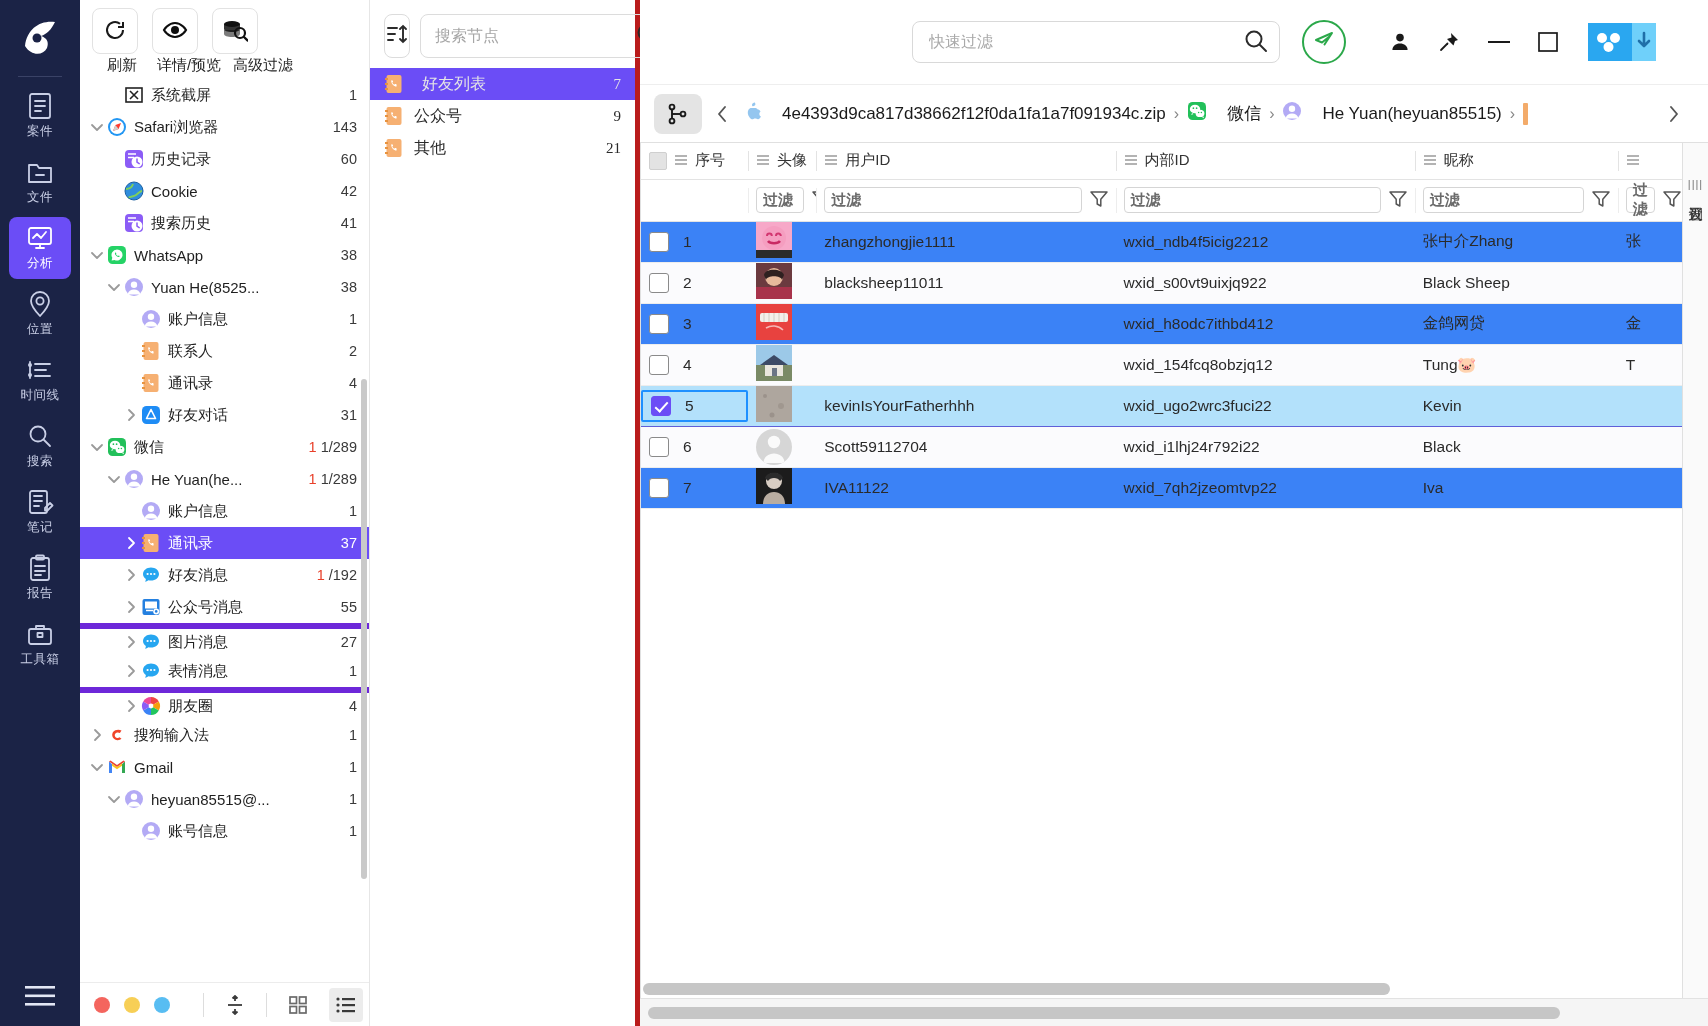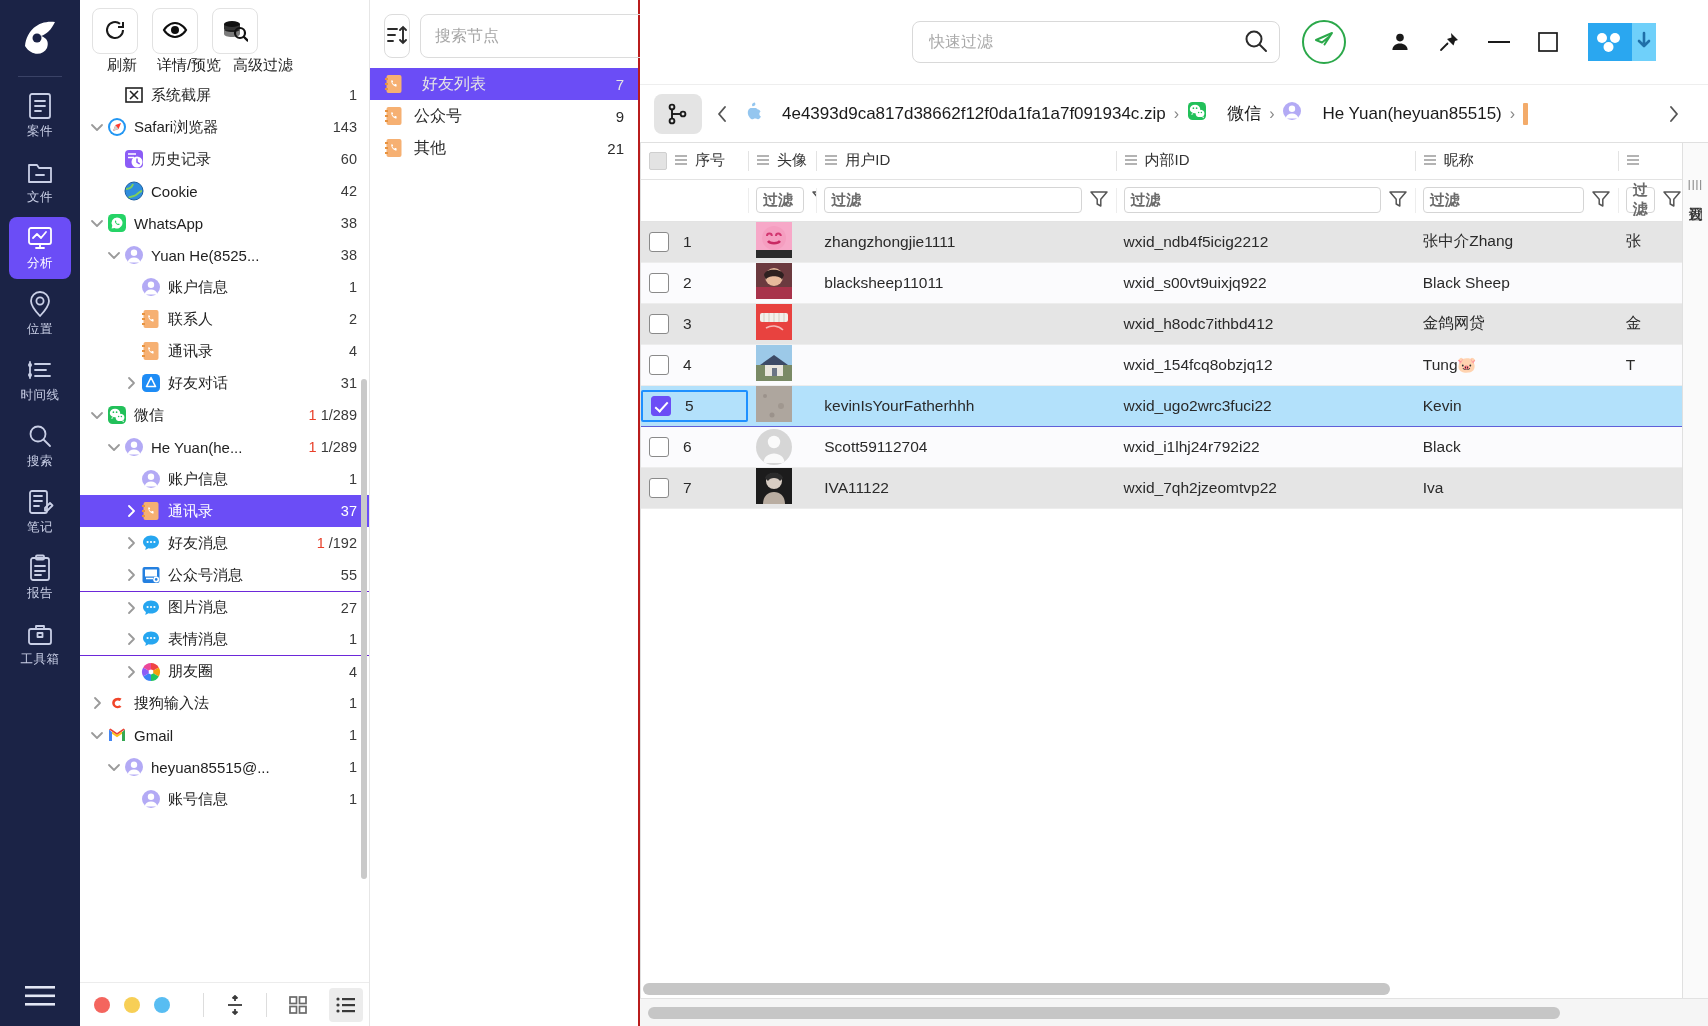--- a/index.html
+++ b/index.html
@@ -47,53 +47,53 @@
   .tt-labels span:nth-child(2){ width:74px; }
   .tt-labels span:nth-child(3){ width:74px; }
 
   .tree-scroll { flex:1; overflow:hidden; position:relative; margin-top:4px; }
   .tnode {
     display:flex; align-items:center; height:32px; padding-right:12px;
     font-size:15px; color:#1f1f1f; cursor:pointer; position:relative;
   }
   .tnode.sel { background:#6b4df6; color:#fff; }
   .tnode.sel .tn-cnt { color:#fff; }
-  .tnode.divider-top { border-top:1px solid #6d28d9; }
+  .tnode.divider-top { border-top:6px solid #6d28d9; }
   .tn-arrow { width:18px; flex:0 0 18px; display:flex; align-items:center; justify-content:center; color:#9a9a9a; }
   .tnode.sel .tn-arrow { color:#fff; }
   .tn-ico { width:22px; flex:0 0 22px; display:flex; align-items:center; justify-content:center; margin-right:6px; }
   .tn-lb { flex:1; white-space:nowrap; overflow:hidden; text-overflow:ellipsis; }
   .tn-cnt { color:#3a3a3a; font-size:14.5px; margin-left:8px; white-space:nowrap; }
   .tn-cnt .red { color:#e8402a; }
   .tree-sb { position:absolute; right:2px; top:300px; width:6px; height:500px; background:#c9c9c9; border-radius:3px; }
 
   .tree-footer {
     height:44px; border-top:1px solid #ececec; display:flex; align-items:center;
     padding:0 6px 0 14px; gap:14px;
   }
   .dot { width:16px; height:16px; border-radius:50%; cursor:pointer; }
   .tf-sep { width:1px; height:24px; background:#ddd; }
   .tf-btn { width:34px; height:34px; display:flex; align-items:center; justify-content:center; cursor:pointer; border-radius:4px; }
   .tf-btn.on { background:#ececec; }
 
   
-  .node-panel { width:270px; flex:0 0 270px; background:#fff; border-right:2px solid #b91c1c; display:flex; flex-direction:column; }
+  .node-panel { width:270px; flex:0 0 270px; background:#fff; border-right:5px solid #b91c1c; display:flex; flex-direction:column;font-family:Liberation Serif, serif; }
   .np-top { display:flex; align-items:center; gap:10px; padding:14px 14px 10px 14px; }
   .np-sortbtn { width:46px; height:44px; border:1px solid #dcdcdc; border-radius:8px; background:#fff; display:flex; align-items:center; justify-content:center; cursor:pointer; }
   .np-search { flex:1; height:44px; border:1px solid #dcdcdc; border-radius:8px; display:flex; align-items:center; padding:0 10px 0 14px; }
   .np-search input { border:0; outline:0; flex:1; font-size:16px; font-family:inherit; color:#333; background:transparent; }
   .np-search input::placeholder { color:#a6a6a6; }
   .np-item { display:flex; align-items:center; height:32px; padding:0 14px 0 14px; cursor:pointer; font-size:16px; }
   .np-item.sel { background:#6b4df6; color:#e5e5e5;gap:8px; }
   .np-ico { width:20px; flex:0 0 20px; margin-right:10px; display:flex; align-items:center; }
   .np-lb { flex:1; }
   .np-cnt { font-size:15px; }
 
   
-  .main { flex:1; display:flex; flex-direction:column; min-width:0; background:#e5e5e5; }
+  .main { flex:1; display:flex; flex-direction:column; min-width:0; background:#3b82f6; }
 
   .topbar { height:84px; display:flex; align-items:center; background:#fff; padding-left:0; }
   .qf-wrap { margin-left:272px; width:368px; height:42px; border:1px solid #d9d9d9; border-radius:8px; display:flex; align-items:center; padding:0 10px 0 16px; }
   .qf-wrap input { flex:1; border:0; outline:0; font-size:16px; font-family:inherit; background:transparent; color:#333; }
   .qf-wrap input::placeholder { color:#a9a9a9; }
   .send-btn { margin-left:22px; width:44px; height:44px; border:2px solid #2ba84a; border-radius:50%; display:flex; align-items:center; justify-content:center; cursor:pointer; }
   .win-ctrls { margin-left:44px; display:flex; align-items:center; gap:28px; }
   .wc { cursor:pointer; display:flex; align-items:center; justify-content:center; }
   .netdisk { margin-left:30px; display:flex; align-items:center; cursor:pointer; }
 
@@ -344,20 +344,33 @@
             <span class="tn-ico">
               <svg width="20" height="20" viewBox="0 0 20 20">
                 <circle cx="10" cy="10" r="9" fill="#2f8ddd"></circle>
                 <path d="M2 8c4 0 6-2 7-5M4 17c3-2 5-1 8-3s4-4 6-4" stroke="#7fd05a" stroke-width="2" fill="none"></path>
                 <circle cx="10" cy="10" r="9" fill="none" stroke="#1a5fa0" stroke-width="1"></circle>
               </svg>
             </span>
             <span class="tn-lb">Cookie</span>
             <span class="tn-cnt">42</span>
           </div>
+          <div class="tnode" style="padding-left:25px">
+            <span class="tn-arrow"></span>
+            <span class="tn-ico">
+              <svg width="20" height="20" viewBox="0 0 20 20">
+                <rect x="1" y="1" width="18" height="18" rx="4" fill="#8b5cf6"></rect>
+                <circle cx="13" cy="13" r="5.5" fill="#fff"></circle>
+                <path d="M13 10v3.2l2.2 1.4" stroke="#8b5cf6" stroke-width="1.5" fill="none" stroke-linecap="round"></path>
+                <path d="M4 5h8M4 8.5h6" stroke="#fff" stroke-width="1.6"></path>
+              </svg>
+            </span>
+            <span class="tn-lb">搜索历史</span>
+            <span class="tn-cnt">41</span>
+          </div>
           <div class="tnode" style="padding-left:8px">
             <span class="tn-arrow">
               <svg width="16" height="16" viewBox="0 0 16 16">
                 <path d="M3 6l5 5 5-5" fill="none" stroke="#9a9a9a" stroke-width="1.8" stroke-linecap="round" stroke-linejoin="round"></path>
               </svg>
             </span>
             <span class="tn-ico">
               <svg width="20" height="20" viewBox="0 0 20 20">
                 <rect x="1" y="1" width="18" height="18" rx="4.5" fill="#25d366"></rect>
                 <path d="M10 4.5a5.5 5.5 0 0 0-4.7 8.3L4.6 15.6l2.9-.7A5.5 5.5 0 1 0 10 4.5z" fill="#fff"></path>

